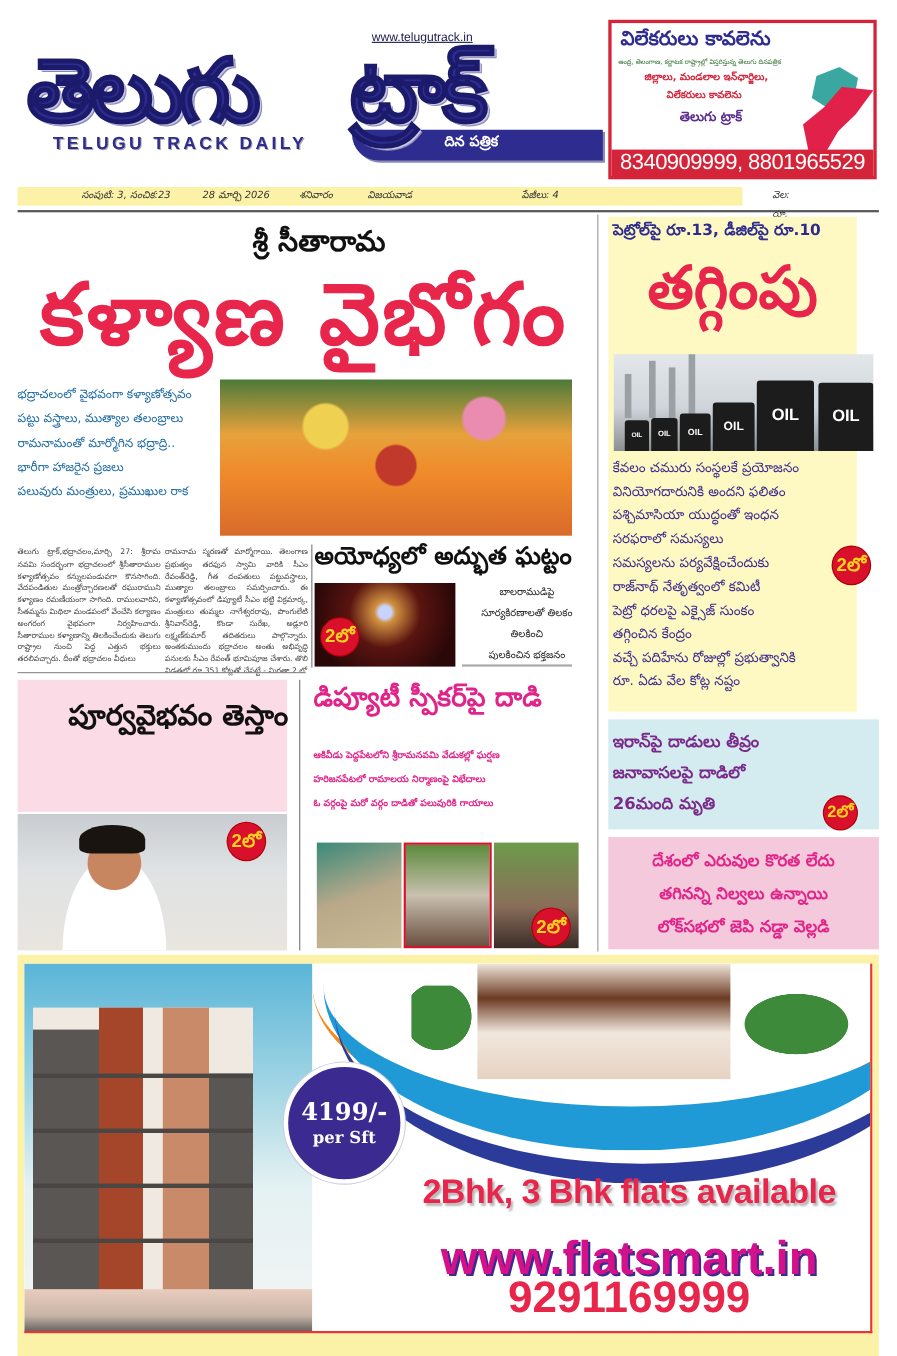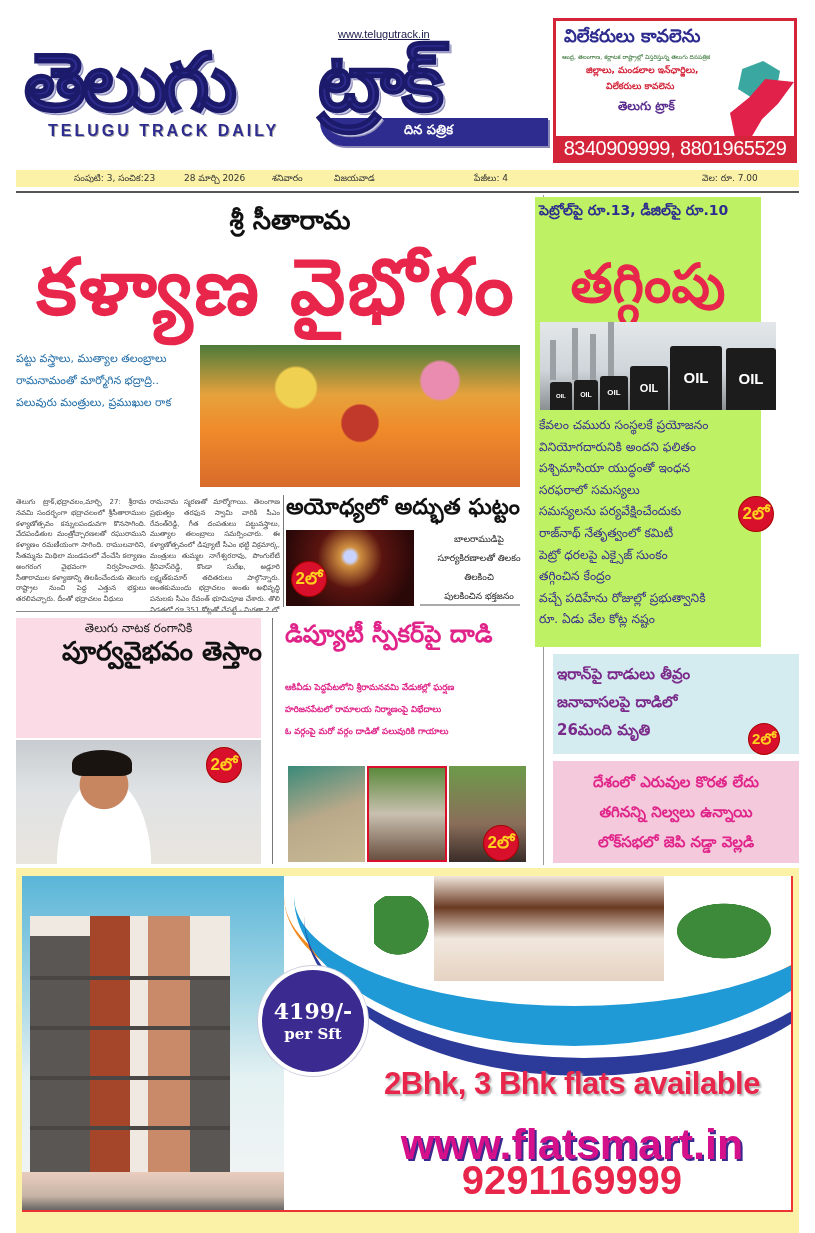--- a/index.html
+++ b/index.html
@@ -21,21 +21,21 @@
     .ad-title { position: absolute; left: 8px; top: 4px; font-size: 18px; font-weight: bold; color: #2e2c8f; }
     .ad-line1 { position: absolute; left: 6px; top: 32px; font-size: 6px; color: #2d6e2d; white-space: nowrap; }
     .ad-line2 { position: absolute; left: 30px; top: 44px; font-size: 9px; font-weight: bold; color: #d4243a; }
     .ad-line3 { position: absolute; left: 50px; top: 60px; font-size: 9px; font-weight: bold; color: #d4243a; }
     .ad-brand { position: absolute; left: 62px; top: 78px; font-size: 12px; font-weight: bold; color: #5b2d8f; }
     .ad-map-tg { position: absolute; left: 182px; top: 40px; width: 42px; height: 40px; background: #3aa7a0; clip-path: polygon(10% 20%, 60% 0%, 100% 25%, 90% 80%, 45% 100%, 0% 70%); }
     .ad-map-ap { position: absolute; left: 174px; top: 58px; width: 64px; height: 62px; background: #e2214b; clip-path: polygon(55% 0%, 100% 5%, 75% 40%, 50% 65%, 30% 100%, 8% 95%, 0% 55%, 30% 30%); }
     .ad-phone { position: absolute; left: 0; bottom: 0; width: 100%; height: 24px; background: #d4243a; color: #fff; font-family: "Liberation Sans", sans-serif; font-size: 20px; line-height: 24px; text-align: center; letter-spacing: -0.5px; }
 
     
-    .infobar { position: absolute; left: 16px; top: 170px; width: 783px; height: 17px; background: #fbf2a8; font-size: 9px; line-height: 17px; color: #333; }
+    .infobar { position: absolute; left: 16px; top: 170px; width: 659px; height: 17px; background: #fbf2a8; font-size: 9px; line-height: 17px; color: #333; font-style: italic; }
     .infobar span { position: absolute; top: 0; }
     .rule-top { position: absolute; left: 16px; top: 191px; width: 783px; height: 2px; background: #555; }
 
     
     .lead-kicker { position: absolute; left: 200px; top: 205px; width: 180px; text-align: center; font-size: 26px; font-weight: bold; color: #111; }
     .lead-head { position: absolute; left: 16px; top: 232px; width: 520px; text-align: center; font-size: 78px; font-weight: bold; color: #e8254a; line-height: 110px; letter-spacing: 2px; }
     .lead-bullets { position: absolute; left: 16px; top: 348px; width: 190px; }
     .lead-bullets div { font-size: 11px; color: #1e6aa5; line-height: 22px; white-space: nowrap; }
     .lead-photo { position: absolute; left: 200px; top: 345px; width: 320px; height: 142px;
       background: radial-gradient(circle at 30% 30%, #f0d050 0 8%, transparent 9%), radial-gradient(circle at 75% 25%, #e98cb0 0 7%, transparent 8%), radial-gradient(circle at 50% 55%, #c0392b 0 10%, transparent 11%), linear-gradient(180deg, #4d7a3a 0%, #e6a23c 35%, #f08a2a 60%, #d86b2b 100%); }
@@ -69,23 +69,23 @@
     .dep-head { position: absolute; left: 285px; top: 620px; width: 255px; font-size: 24px; font-weight: bold; color: #e0248a; white-space: nowrap; }
     .dep-lines { position: absolute; left: 285px; top: 676px; }
     .dep-lines div { font-size: 8.5px; font-weight: bold; line-height: 22px; color: #e0248a; white-space: nowrap; }
     .dep-photo { position: absolute; left: 288px; top: 766px; width: 238px; height: 96px; display: flex; gap: 2px; }
     .dep-photo div { flex: 1; }
     .dep-p1 { background: linear-gradient(160deg, #3a8a7a, #b9a98a 50%, #c8b994); }
     .dep-p2 { background: linear-gradient(180deg, #5c8a3c, #c9c0b0 50%, #6a5040); border: 2px solid #d8102b; }
     .dep-p3 { background: linear-gradient(180deg, #6d9a4a, #8a6e5a 60%, #3a2c28); }
 
     
-    .fuel-box { position: absolute; left: 535px; top: 197px; width: 226px; height: 450px; background: #bef264; }
+    .fuel-box { position: absolute; left: 553px; top: 197px; width: 226px; height: 450px; background: #fef9c3; }
     .fuel-kicker { position: absolute; left: 4px; top: 5px; font-size: 14px; font-weight: bold; color: #2e2c8f; white-space: nowrap; }
-    .fuel-head { position: absolute; left: 0; top: 30px; width: 100%; text-align: center; font-size: 54px; font-weight: bold; color: #e8254a; line-height: 70px; margin-top: 22px; }
+    .fuel-head { position: absolute; left: 0; top: 30px; width: 100%; text-align: center; font-size: 54px; font-weight: bold; color: #e8254a; line-height: 70px; }
     .fuel-photo { position: absolute; left: 5px; top: 125px; width: 236px; height: 88px; background: linear-gradient(180deg, #e3e7ea 0%, #cfd5da 55%, #8a8f92 100%); overflow: hidden; }
     .barrel { position: absolute; bottom: 0; background: #1c1c1c; border-radius: 3px 3px 0 0; color: #fff; font-family: "Liberation Sans", sans-serif; font-weight: bold; text-align: center; }
     .stack { position: absolute; bottom: 30px; width: 6px; background: #9aa0a4; }
     .fuel-lines { position: absolute; left: 4px; top: 218px; }
     .fuel-lines div { font-size: 12.2px; line-height: 21.6px; color: #3b2a8f; white-space: nowrap; }
 
     .iran-box { position: absolute; left: 553px; top: 654px; width: 246px; height: 100px; background: #d4ecf0; }
     .iran-lines { position: absolute; left: 4px; top: 6px; }
     .iran-lines div { font-size: 15px; font-weight: bold; line-height: 28px; color: #7a2a8a; white-space: nowrap; }
 
@@ -151,22 +151,24 @@
   <span style="left:318px">విజయవాడ</span>
   <span style="left:458px">పేజీలు: 4</span>
   <span style="left:686px">వెల: రూ. 7.00</span>
 </div>
 <div class="rule-top"></div>
 
 <article>
   <div class="lead-kicker">శ్రీ సీతారామ</div>
   <h1 class="lead-head">కళ్యాణ వైభోగం</h1>
   <div class="lead-bullets">
+    <div>భద్రాచలంలో వైభవంగా కళ్యాణోత్సవం</div>
     <div>పట్టు వస్త్రాలు, ముత్యాల తలంబ్రాలు</div>
     <div>రామనామంతో మార్మోగిన భద్రాద్రి..</div>
+    <div>భారీగా హాజరైన ప్రజలు</div>
     <div>పలువురు మంత్రులు, ప్రముఖుల రాక</div>
   </div>
   <div class="lead-photo" aria-label="Sita Rama Kalyanam ceremony photo"></div>
   <p class="body-text col-a">తెలుగు ట్రాక్,భద్రాచలం,మార్చి 27: శ్రీరామ నవమి సందర్భంగా భద్రాచలంలో శ్రీసీతారాముల కళ్యాణోత్సవం కన్నులపండువగా కొనసాగింది. వేదపండితుల మంత్రోచ్చారణలతో రఘురాముని కళ్యాణం రమణీయంగా సాగింది. రాములవారిని, సీతమ్మను మిథిలా మండపంలో వేంచేసి కల్యాణం అంగరంగ వైభవంగా నిర్వహించారు. సీతారాముల కళ్యాణాన్ని తిలకించేందుకు తెలుగు రాష్ట్రాల నుంచి పెద్ద ఎత్తున భక్తులు తరలివచ్చారు. దీంతో భద్రాచలం వీధులు</p>
   <p class="body-text col-b">రామనామ స్మరణతో మార్మోగాయి. తెలంగాణ ప్రభుత్వం తరఫున స్వామి వారికి సీఎం రేవంత్‌రెడ్డి, గీత దంపతులు పట్టువస్త్రాలు, ముత్యాల తలంబ్రాలు సమర్పించారు. ఈ కళ్యాణోత్సవంలో డిప్యూటీ సీఎం భట్టి విక్రమార్క, మంత్రులు తుమ్మల నాగేశ్వరరావు, పొంగులేటి శ్రీనివాస్‌రెడ్డి, కొండా సురేఖ, అడ్లూరి లక్ష్మణ్‌కుమార్ తదితరులు పాల్గొన్నారు. అంతకుముందు భద్రాచలం అంతు అభివృద్ధి పనులకు సీఎం రేవంత్ భూమిపూజ చేశారు. తొలి విడతలో రూ.351 కోట్లతో చేపట్టే - మిగతా 2 లో</p>
 </article>
 
 <div class="vr" style="left:283px; top:495px; height:112px;"></div>
 <div class="vr" style="left:543px; top:195px; height:670px; background:#999;"></div>
 
@@ -181,21 +183,20 @@
     <div>పులకించిన భక్తజనం</div>
   </div>
   <div class="ayodhya-rule"></div>
 </article>
 
 <div class="hr" style="left:16px; top:611px; width:262px;"></div>
 <div class="vr" style="left:272px; top:618px; height:246px;"></div>
 
 <article>
   <div class="drama-box">
-    <div class="drama-kicker">తెలుగు నాటక రంగానికి</div>
     <h2 class="drama-head">పూర్వవైభవం తెస్తాం</h2>
   </div>
   <div class="drama-photo">
     <div class="person"></div>
     <div class="hair"></div>
   </div>
   <div class="badge" style="left:207px; top:748px;"><span>2లో</span></div>
 </article>
 
 <article>

